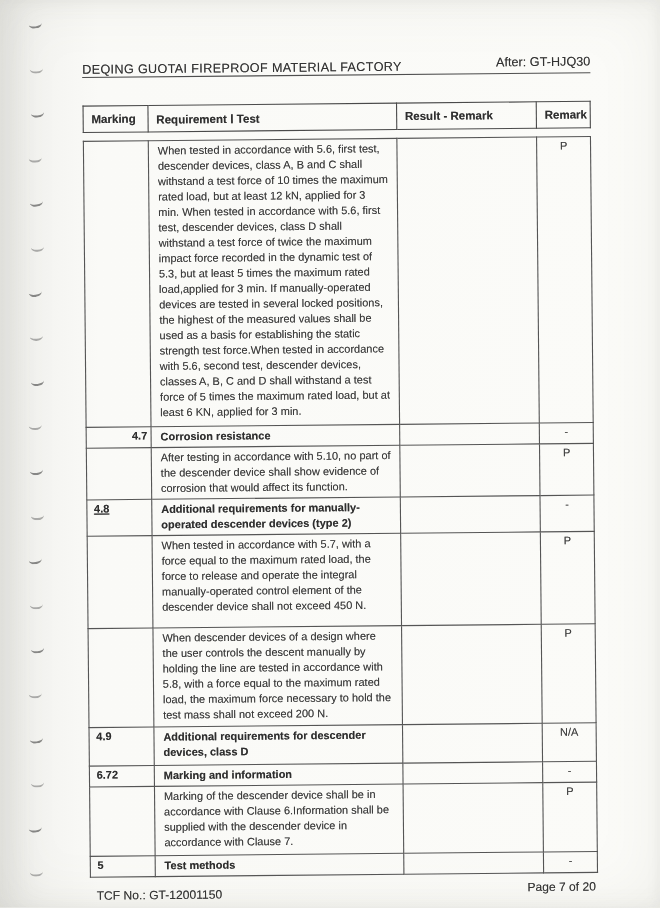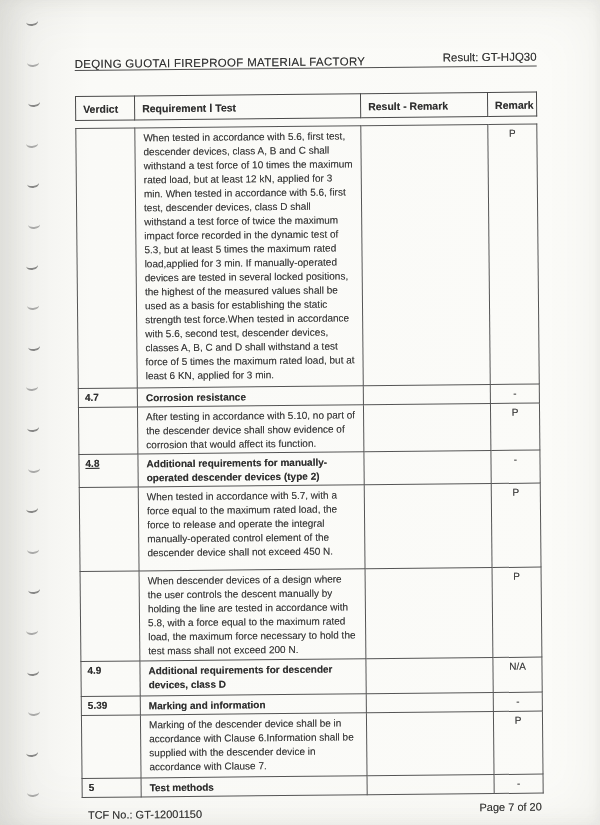--- a/index.html
+++ b/index.html
@@ -85,33 +85,33 @@
       <span class="bmark" style="top: 667.6px; left: 27px; opacity: 0.75; transform: rotate(-7deg);"></span>
       <span class="bmark" style="top: 708.2px; left: 28px; opacity: 0.5; transform: rotate(-3deg);"></span>
       <span class="bmark" style="top: 748.8px; left: 26px; opacity: 0.75; transform: rotate(-7deg);"></span>
       <span class="bmark" style="top: 789.4px; left: 27px; opacity: 0.5; transform: rotate(-3deg);"></span>
     </div>
 
   <div class="content">
 
     <div class="doc-header">
       <span class="factory">DEQING GUOTAI FIREPROOF MATERIAL FACTORY</span>
-      <span class="model">Result: GT-HJQ30</span>
+      <span class="model">After: GT-HJQ30</span>
     </div>
 
     <table class="hdr-table">
       <colgroup>
           <col class="c1">
           <col class="c2">
           <col class="c3">
           <col class="c4">
         </colgroup>
       <tbody>
           <tr>
-        <th>Verdict</th>
+        <th>Marking</th>
         <th>Requirement Ⅰ Test</th>
         <th>Result - Remark</th>
         <th>Remark</th>
       </tr>
     </tbody>
       </table>
 
     <table class="main-table">
       <colgroup>
           <col class="c1">
@@ -120,21 +120,21 @@
           <col class="c4">
         </colgroup>
       <tbody id="rows">
           <tr>
             <td class="c-clause" style="height: 256px;"></td>
             <td class="c-req">When tested in accordance with 5.6, first test, descender devices, class A, B and C shall withstand a test force of 10 times the maximum rated load, but at least 12 kN, applied for 3 min. When tested in accordance with 5.6, first test, descender devices, class D shall withstand a test force of twice the maximum impact force recorded in the dynamic test of 5.3, but at least 5 times the maximum rated load,applied for 3 min. If manually-operated devices are tested in several locked positions, the highest of the measured values shall be used as a basis for establishing the static strength test force.When tested in accordance with 5.6, second test, descender devices, classes A, B, C and D shall withstand a test force of 5 times the maximum rated load, but at least 6 KN, applied for 3 min.</td>
             <td class="c-result"></td>
             <td class="c-verdict">P</td>
           </tr>
           <tr class="sect">
-            <td class="c-clause" style="height: 14px;">4.7</td>
+            <td class="c-clause" style="height: 14px; text-align: right;">4.7</td>
             <td class="c-req">Corrosion resistance</td>
             <td class="c-result"></td>
             <td class="c-verdict">-</td>
           </tr>
           <tr>
             <td class="c-clause" style="height: 42px;"></td>
             <td class="c-req">After testing in accordance with 5.10, no part of the descender device shall show evidence of corrosion that would affect its function.</td>
             <td class="c-result"></td>
             <td class="c-verdict">P</td>
           </tr>
@@ -156,21 +156,21 @@
             <td class="c-result"></td>
             <td class="c-verdict">P</td>
           </tr>
           <tr class="sect">
             <td class="c-clause" style="height: 31px;">4.9</td>
             <td class="c-req">Additional requirements for descender devices, class D</td>
             <td class="c-result"></td>
             <td class="c-verdict">N/A</td>
           </tr>
           <tr class="sect">
-            <td class="c-clause" style="height: 14px;">5.39</td>
+            <td class="c-clause" style="height: 14px;">6.72</td>
             <td class="c-req">Marking and information</td>
             <td class="c-result"></td>
             <td class="c-verdict">-</td>
           </tr>
           <tr>
             <td class="c-clause" style="height: 59px;"></td>
             <td class="c-req">Marking of the descender device shall be in accordance with Clause 6.Information shall be supplied with the descender device in accordance with Clause 7.</td>
             <td class="c-result"></td>
             <td class="c-verdict">P</td>
           </tr>

